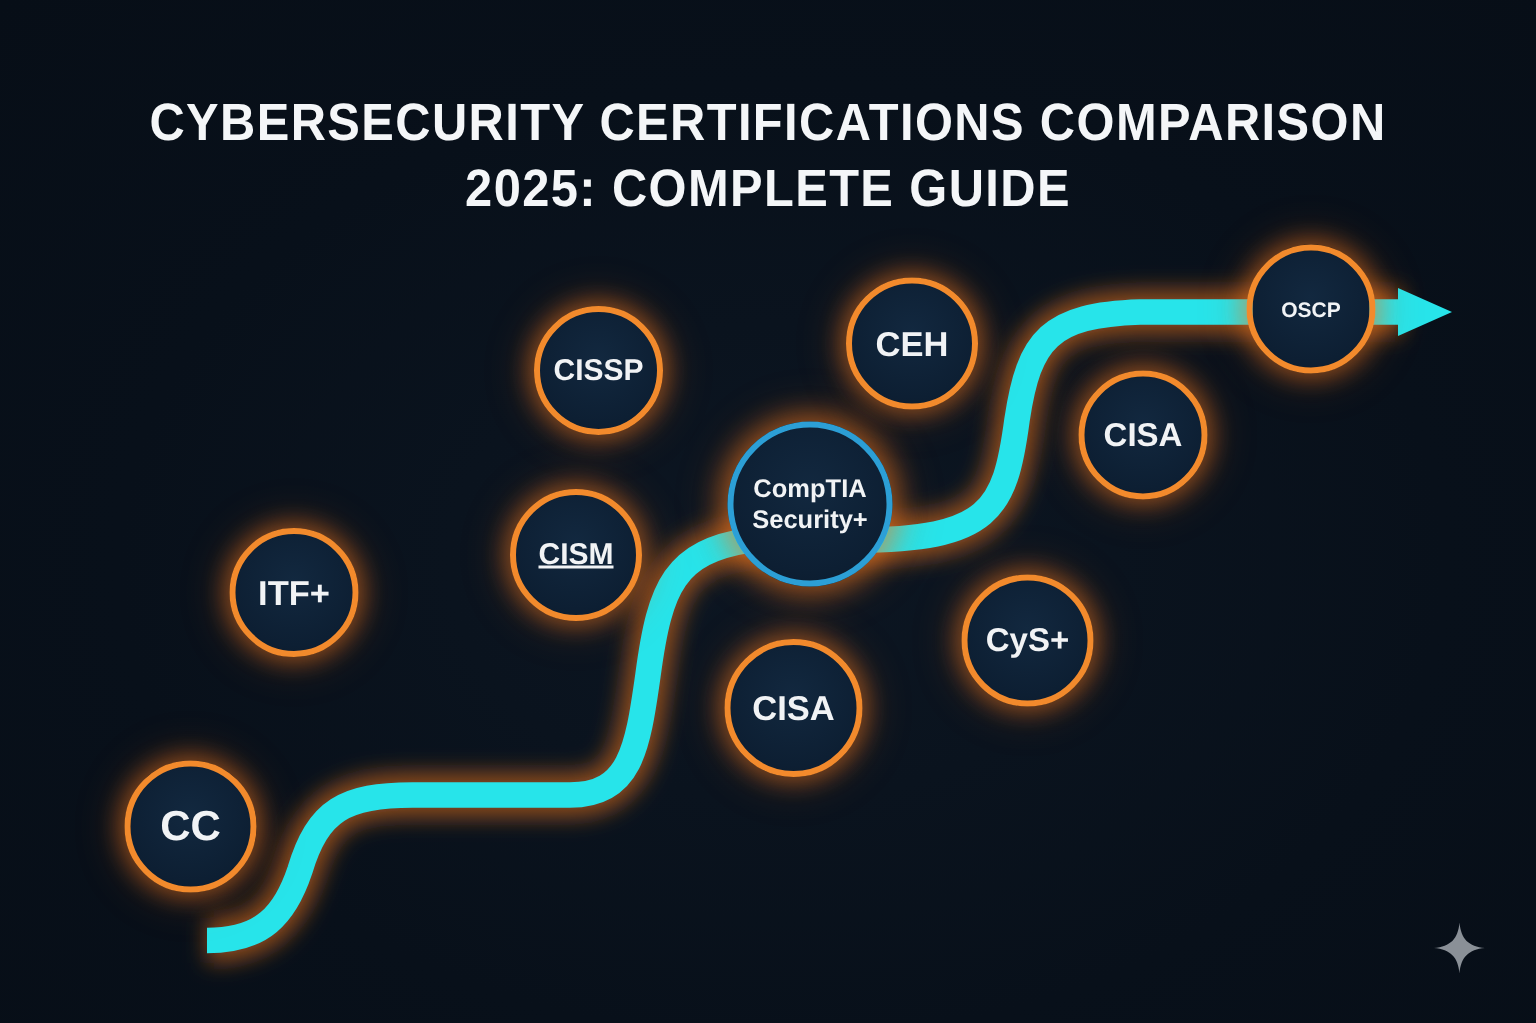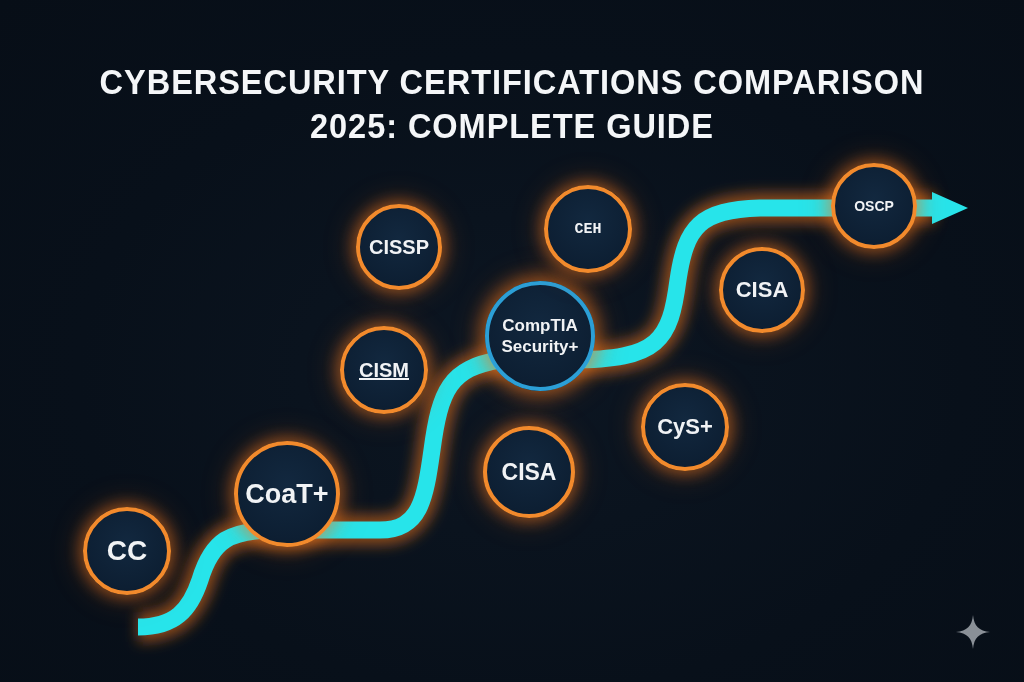--- a/index.html
+++ b/index.html
@@ -87,45 +87,45 @@
 
     <path d="M 138 627 C 175 627, 190 610, 200 580 C 212 540, 230 530, 275 530 L 380 530 C 420 530, 425 500, 432 450 C 440 390, 450 368, 500 360 L 570 360 C 660 360, 670 340, 678 280 C 686 226, 700 210, 760 208 L 935 208" fill="none" stroke="#f2781e" stroke-opacity="0.55" stroke-width="30" filter="url(#orangeGlow)"></path>
     <path d="M 138 627 C 175 627, 190 610, 200 580 C 212 540, 230 530, 275 530 L 380 530 C 420 530, 425 500, 432 450 C 440 390, 450 368, 500 360 L 570 360 C 660 360, 670 340, 678 280 C 686 226, 700 210, 760 208 L 935 208" fill="none" stroke="#27e4ea" stroke-width="17" stroke-linecap="butt"></path>
     <polygon points="932,192 968,208 932,224" fill="#27e4ea"></polygon>
   </svg>
 
   <div class="node" style="left:83px; top:507px; width:88px; height:88px; font-size:28px;">
     <span>CC</span>
   </div>
 
+  <div class="node" style="left:153px; top:352px; width:86px; height:86px; font-size:23px;">
+    <span>ITF+</span>
+  </div>
 
-  <div class="node" style="left:234px; top:441px; width:106px; height:106px; font-size:27px;">
-    <span>CoaT+</span>
-  </div>
 
   <div class="node" style="left:356px; top:204px; width:86px; height:86px; font-size:20px;">
     <span>CISSP</span>
   </div>
 
   <div class="node" style="left:340px; top:326px; width:88px; height:88px; font-size:20px;text-decoration:underline;">
     <span>CISM</span>
   </div>
 
   <div class="node primary" style="left:485px; top:281px; width:110px; height:110px;">
     <div>
       <span>CompTIA</span>
       <span>Security+</span>
     </div>
   </div>
 
   <div class="node" style="left:483px; top:426px; width:92px; height:92px; font-size:23px;">
     <span>CISA</span>
   </div>
 
-  <div class="node" style="left:544px; top:185px; width:88px; height:88px; font-size:15px;font-family:Liberation Mono, monospace;">
+  <div class="node" style="left:564px; top:185px; width:88px; height:88px; font-size:23px;">
     <span>CEH</span>
   </div>
 
   <div class="node" style="left:641px; top:383px; width:88px; height:88px; font-size:22px;">
     <span>CyS+</span>
   </div>
 
   <div class="node" style="left:719px; top:247px; width:86px; height:86px; font-size:22px;">
     <span>CISA</span>
   </div>

